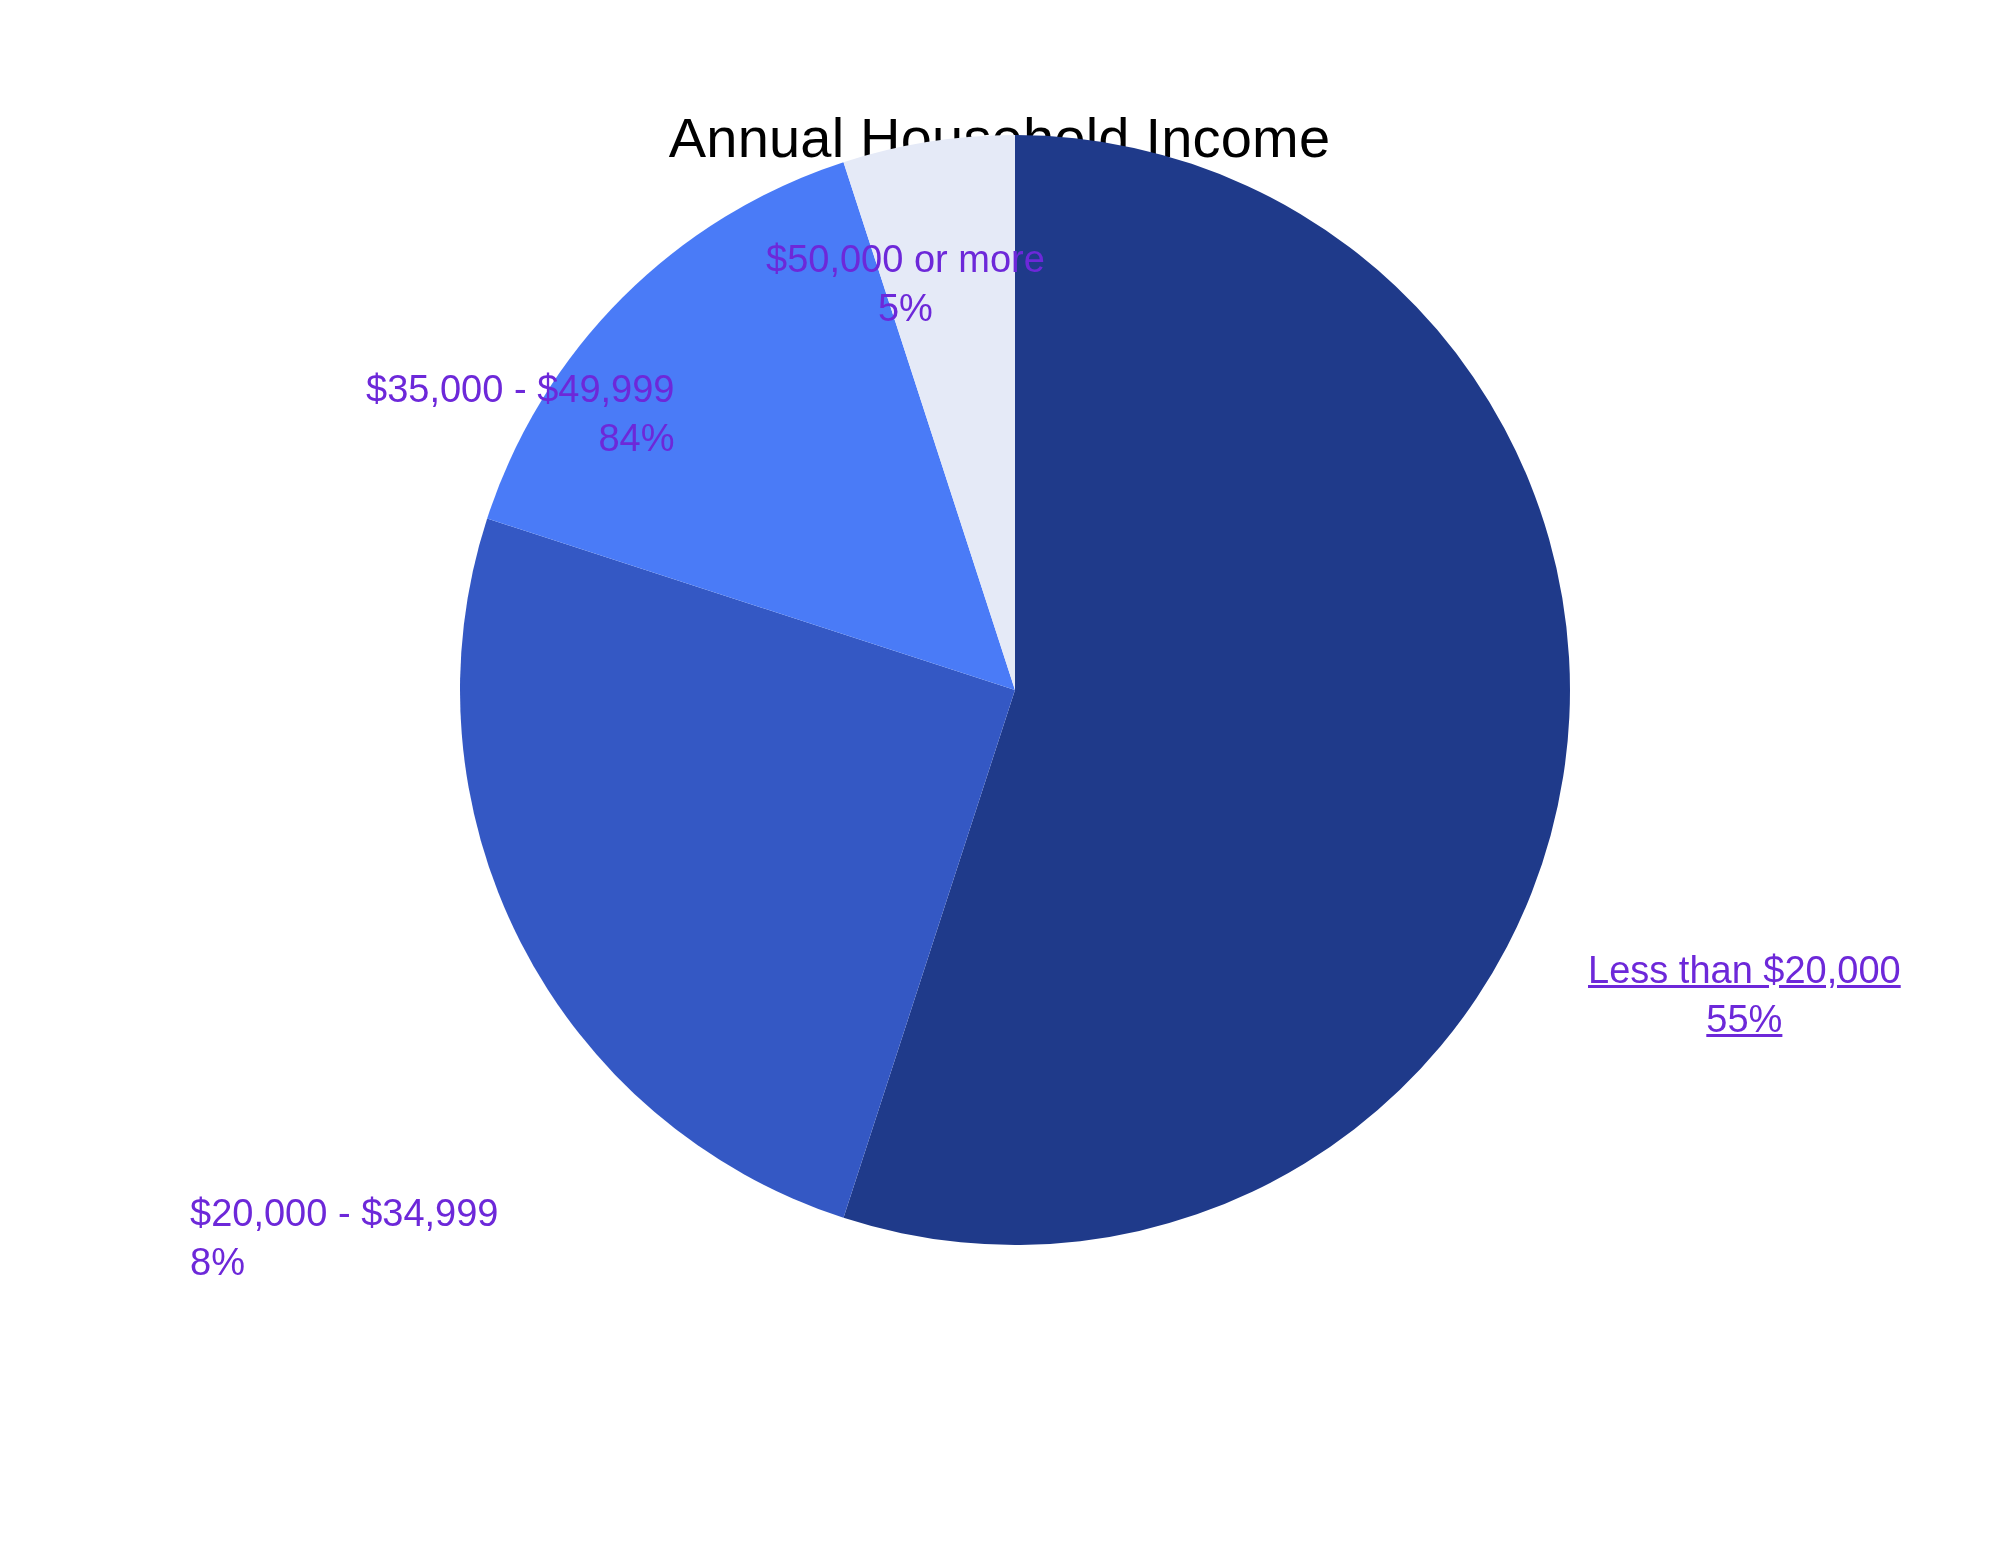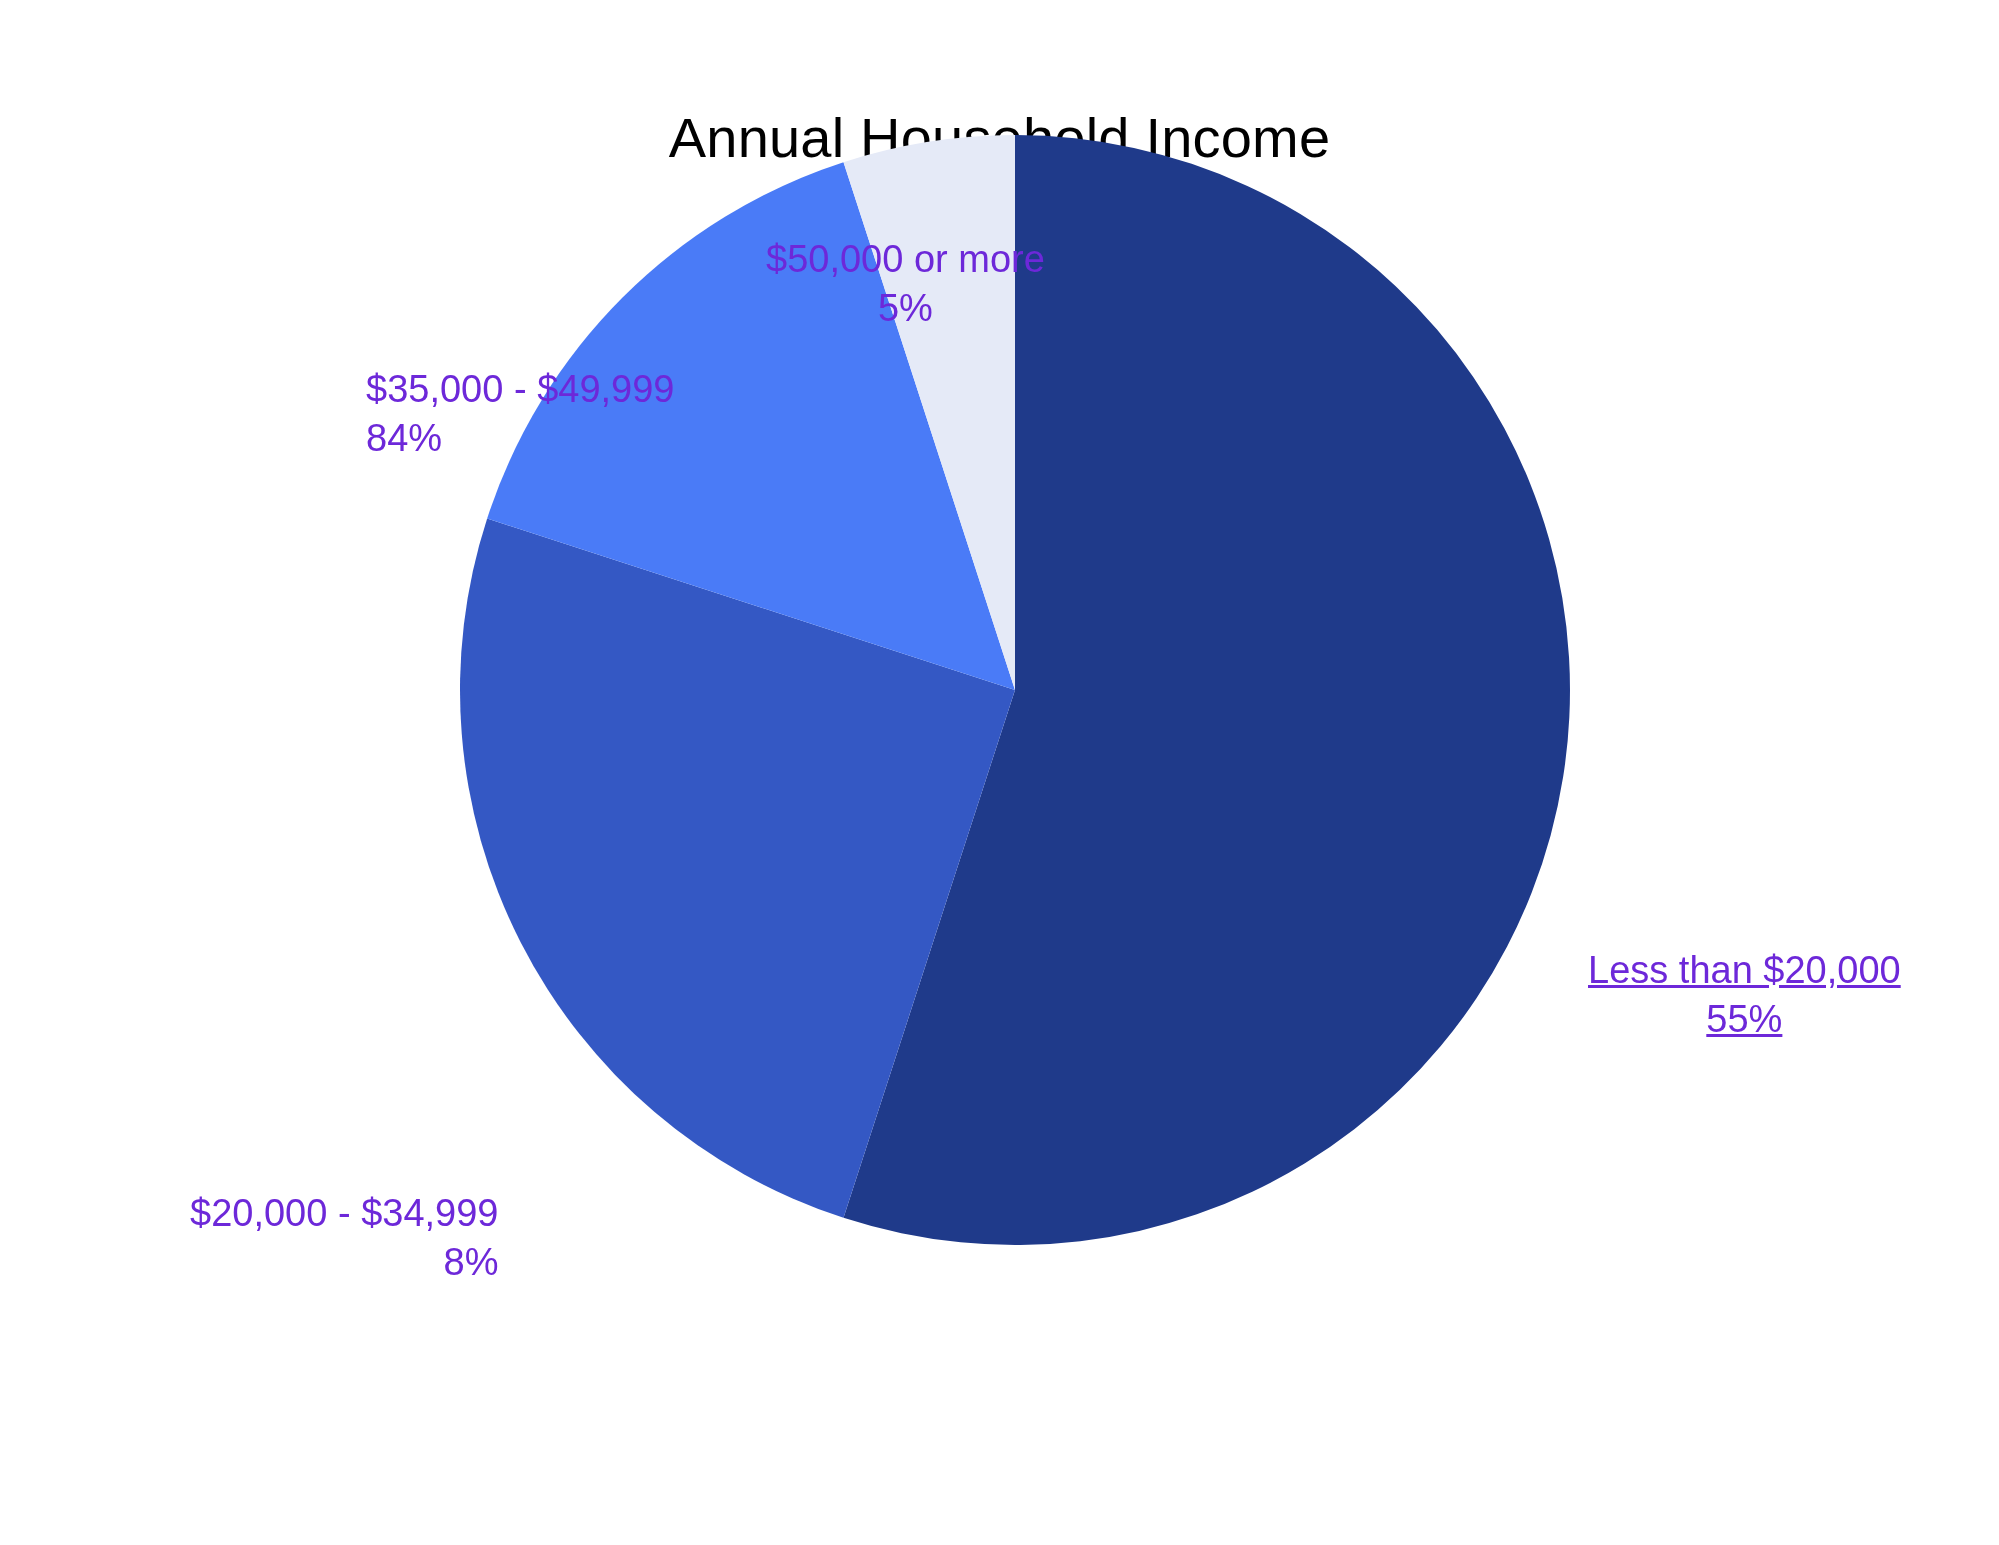--- a/index.html
+++ b/index.html
@@ -56,26 +56,26 @@
   
   #label-less-than-20000 {
     left: 1588px;
     top: 946px;
     text-align: center;
     text-decoration: underline;
   }
   #label-20000-34999 {
     left: 190px;
     top: 1189px;
-    text-align: right;
+    text-align: left;
   }
   #label-35000-49999 {
     left: 366px;
     top: 365px;
-    text-align: left;
+    text-align: right;
   }
   #label-50000-or-more {
     left: 766px;
     top: 235px;
     text-align: center;
   }
 </style>
 </head>
 <body>
 

